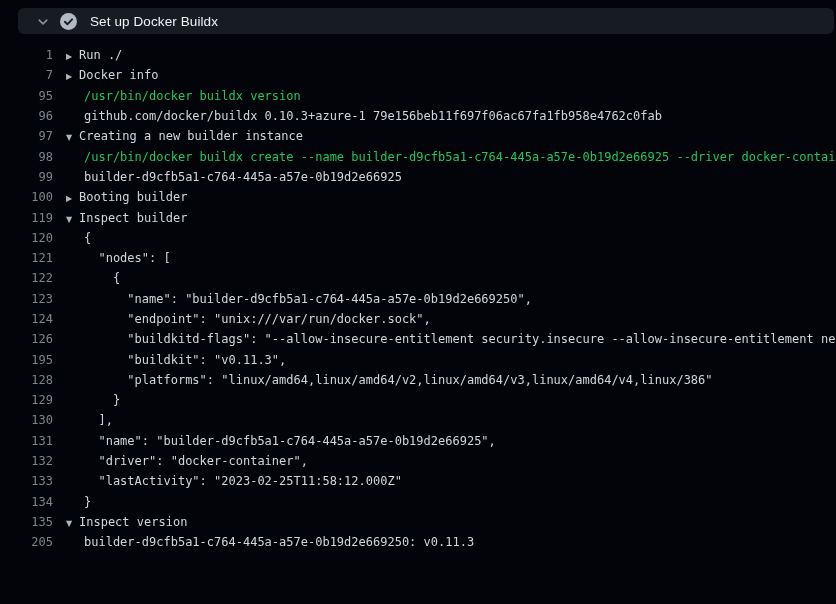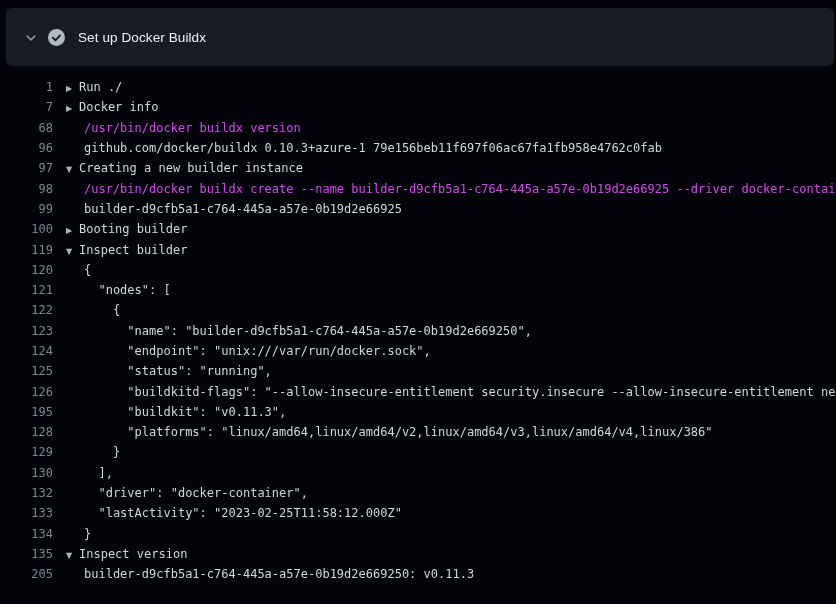--- a/index.html
+++ b/index.html
@@ -2,27 +2,27 @@
 <html><head>
 <meta charset="utf-8">
 <style>
   html,body{margin:0;padding:0;}
   body{
     width:836px;height:604px;overflow:hidden;
     background:#02040a;
     font-family:"DejaVu Sans Mono","Liberation Mono",monospace;
   }
   .step-header{
-    margin:8px 2px 0 6px;
-    height:34px;
+    margin:8px 2px 0 18px;
+    height:26px;
     background:#171c24;
     border-radius:6px;
     display:flex;
     align-items:center;
-    padding:12px 12px;
+    padding:0 12px;
     cursor:pointer;
   }
   .chev{
     width:14px;height:14px;
     margin:1px 10px 0 6px;
     color:#8b949e;
     flex:none;
     display:flex;align-items:center;justify-content:center;
   }
   .status{
@@ -59,21 +59,21 @@
     font-size:12px;
     color:#d0d7de;
     padding-left:13px;
     white-space:pre;
     overflow:hidden;
   }
   .content.plain{
     padding-left:31px;
   }
   .content.cmd{
-    color:#d946ef;
+    color:#22c55e;
     text-align:right;
   }
   .content.group{
     cursor:pointer;
   }
   .marker{
     display:inline-block;
     width:13px;
     font-family:"DejaVu Sans",sans-serif;
     font-size:8px;
@@ -94,36 +94,36 @@
       <circle cx="8" cy="8" r="8" fill="#b1bac4"></circle>
       <path d="M4.6 8.2 L7.0 10.6 L11.4 6.0" stroke="#1c2128" stroke-width="1.8" fill="none" stroke-linecap="round" stroke-linejoin="round"></path>
     </svg>
   </span>
   <span class="title">Set up Docker Buildx</span>
 </div>
 
 <div class="log">
     <div class="row"><a class="num">1</a><div class="content group"><span class="marker">▶</span><span>Run ./</span></div></div>
     <div class="row"><a class="num">7</a><div class="content group"><span class="marker">▶</span><span>Docker info</span></div></div>
-    <div class="row"><a class="num">68</a><div class="content plain cmd">/usr/bin/docker buildx version</div></div>
+    <div class="row"><a class="num">95</a><div class="content plain cmd">/usr/bin/docker buildx version</div></div>
     <div class="row"><a class="num">96</a><div class="content plain">github.com/docker/buildx 0.10.3+azure-1 79e156beb11f697f06ac67fa1fb958e4762c0fab</div></div>
     <div class="row"><a class="num">97</a><div class="content group"><span class="marker">▼</span><span>Creating a new builder instance</span></div></div>
     <div class="row"><a class="num">98</a><div class="content plain cmd">/usr/bin/docker buildx create --name builder-d9cfb5a1-c764-445a-a57e-0b19d2e66925 --driver docker-container</div></div>
     <div class="row"><a class="num">99</a><div class="content plain">builder-d9cfb5a1-c764-445a-a57e-0b19d2e66925</div></div>
     <div class="row"><a class="num">100</a><div class="content group"><span class="marker">▶</span><span>Booting builder</span></div></div>
     <div class="row"><a class="num">119</a><div class="content group"><span class="marker">▼</span><span>Inspect builder</span></div></div>
     <div class="row"><a class="num">120</a><div class="content plain">{</div></div>
     <div class="row"><a class="num">121</a><div class="content plain">  "nodes": [</div></div>
     <div class="row"><a class="num">122</a><div class="content plain">    {</div></div>
     <div class="row"><a class="num">123</a><div class="content plain">      "name": "builder-d9cfb5a1-c764-445a-a57e-0b19d2e669250",</div></div>
     <div class="row"><a class="num">124</a><div class="content plain">      "endpoint": "unix:///var/run/docker.sock",</div></div>
-    <div class="row"><a class="num">125</a><div class="content plain">      "status": "running",</div></div>
     <div class="row"><a class="num">126</a><div class="content plain">      "buildkitd-flags": "--allow-insecure-entitlement security.insecure --allow-insecure-entitlement network.host",</div></div>
     <div class="row"><a class="num">195</a><div class="content plain">      "buildkit": "v0.11.3",</div></div>
     <div class="row"><a class="num">128</a><div class="content plain">      "platforms": "linux/amd64,linux/amd64/v2,linux/amd64/v3,linux/amd64/v4,linux/386"</div></div>
     <div class="row"><a class="num">129</a><div class="content plain">    }</div></div>
     <div class="row"><a class="num">130</a><div class="content plain">  ],</div></div>
+    <div class="row"><a class="num">131</a><div class="content plain">  "name": "builder-d9cfb5a1-c764-445a-a57e-0b19d2e66925",</div></div>
     <div class="row"><a class="num">132</a><div class="content plain">  "driver": "docker-container",</div></div>
     <div class="row"><a class="num">133</a><div class="content plain">  "lastActivity": "2023-02-25T11:58:12.000Z"</div></div>
     <div class="row"><a class="num">134</a><div class="content plain">}</div></div>
     <div class="row"><a class="num">135</a><div class="content group"><span class="marker">▼</span><span>Inspect version</span></div></div>
     <div class="row"><a class="num">205</a><div class="content plain">builder-d9cfb5a1-c764-445a-a57e-0b19d2e669250: v0.11.3</div></div>
   </div>
 
 </body></html>

